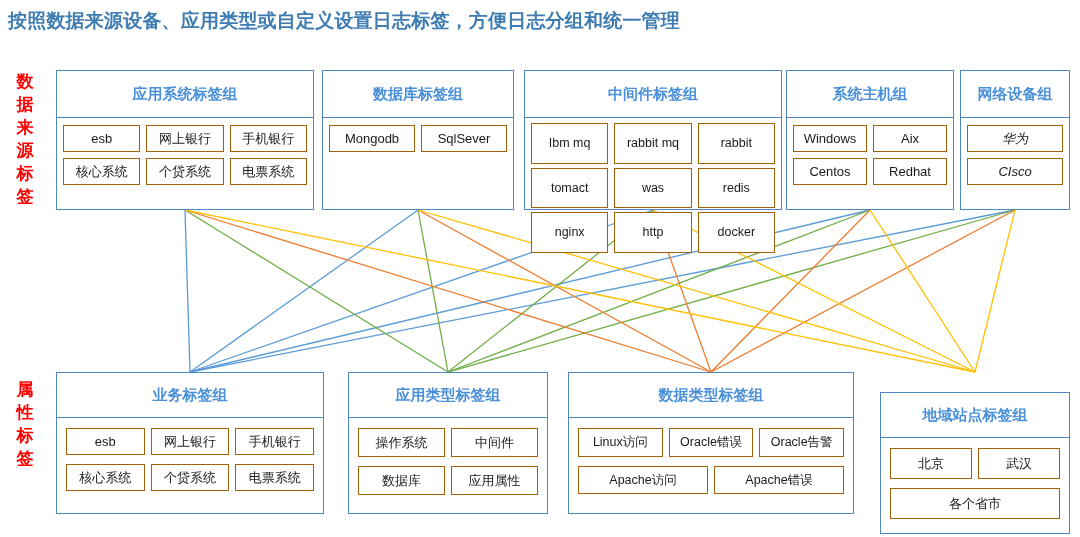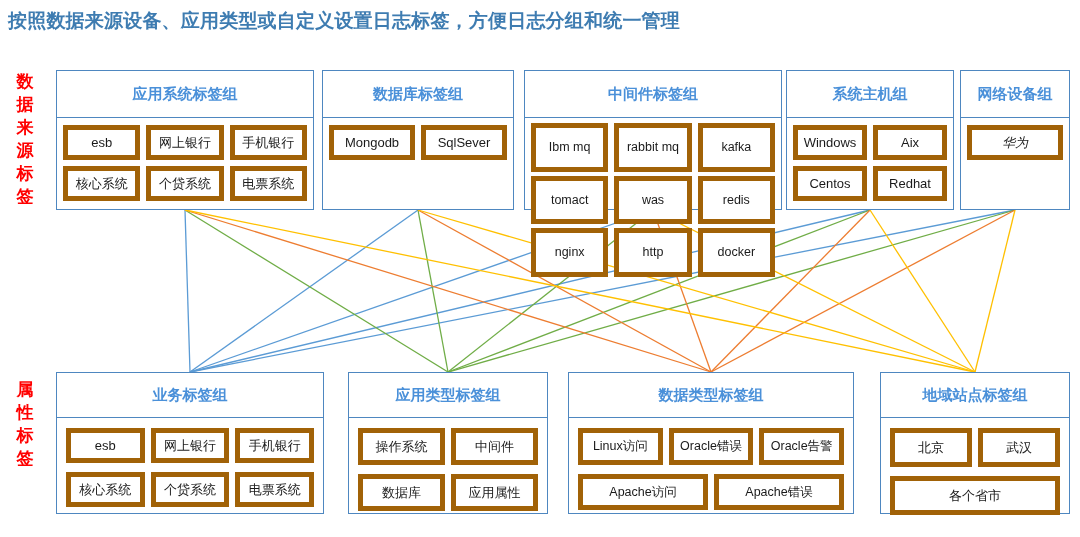--- a/index.html
+++ b/index.html
@@ -76,21 +76,21 @@
     padding: 7px 6px 7px 6px;
     gap: 6px;
   }
   .chip-row {
     display: flex;
     flex-direction: row;
     gap: 6px;
     justify-content: center;
   }
   .chip {
-    border: 5px solid #a16207;
+    border: 1px solid #a16207;
     background: #ffffff;
     color: #1a1a1a;
     font-size: 13px;
     line-height: 1;
     text-align: center;
     padding: 6px 4px;
     flex: 1 1 0;
     white-space: nowrap;
     display: flex;
     align-items: center;
@@ -119,21 +119,21 @@
   #group-middleware .group-body { height: 92px; gap: 4px; padding: 5px 6px; }
   #group-middleware .chip { padding: 13px 3px; font-size: 12.5px; }
 
   #group-database .chip { font-size: 13px; padding: 6px 2px; }
   #group-network .chip-row { flex-direction: column; font-style: italic; }
 
   
   #group-business     { left: 56px;  top: 372px; width: 268px; }
   #group-app-type     { left: 348px; top: 372px; width: 200px; }
   #group-data-type    { left: 568px; top: 372px; width: 286px; }
-  #group-region       { left: 880px; top: 372px; width: 190px; }
+  #group-region       { left: 880px; top: 392px; width: 190px; }
 
   #group-business .group-header,
   #group-app-type .group-header,
   #group-data-type .group-header,
   #group-region .group-header { height: 46px; }
 
   #group-business .group-body,
   #group-app-type .group-body,
   #group-data-type .group-body,
   #group-region .group-body { height: 96px; gap: 9px; padding: 10px 9px; }
@@ -210,21 +210,21 @@
       </div>
     </div>
 </div>
 
 <div class="group" id="group-middleware">
   <div class="group-header">中间件标签组</div>
   <div class="group-body">
       <div class="chip-row">
         <div class="chip">Ibm mq</div>
         <div class="chip">rabbit mq</div>
-        <div class="chip">kafka</div>
+        <div class="chip">rabbit</div>
       </div>
       <div class="chip-row">
         <div class="chip">tomact</div>
         <div class="chip">was</div>
         <div class="chip">redis</div>
       </div>
       <div class="chip-row">
         <div class="chip">nginx</div>
         <div class="chip">http</div>
         <div class="chip">docker</div>
@@ -245,20 +245,23 @@
       </div>
     </div>
 </div>
 
 <div class="group" id="group-network">
   <div class="group-header">网络设备组</div>
   <div class="group-body">
       <div class="chip-row">
         <div class="chip full">华为</div>
       </div>
+      <div class="chip-row">
+        <div class="chip full">CIsco</div>
+      </div>
     </div>
 </div>
 
 <div class="group" id="group-business">
   <div class="group-header">业务标签组</div>
   <div class="group-body">
       <div class="chip-row">
         <div class="chip">esb</div>
         <div class="chip">网上银行</div>
         <div class="chip">手机银行</div>

